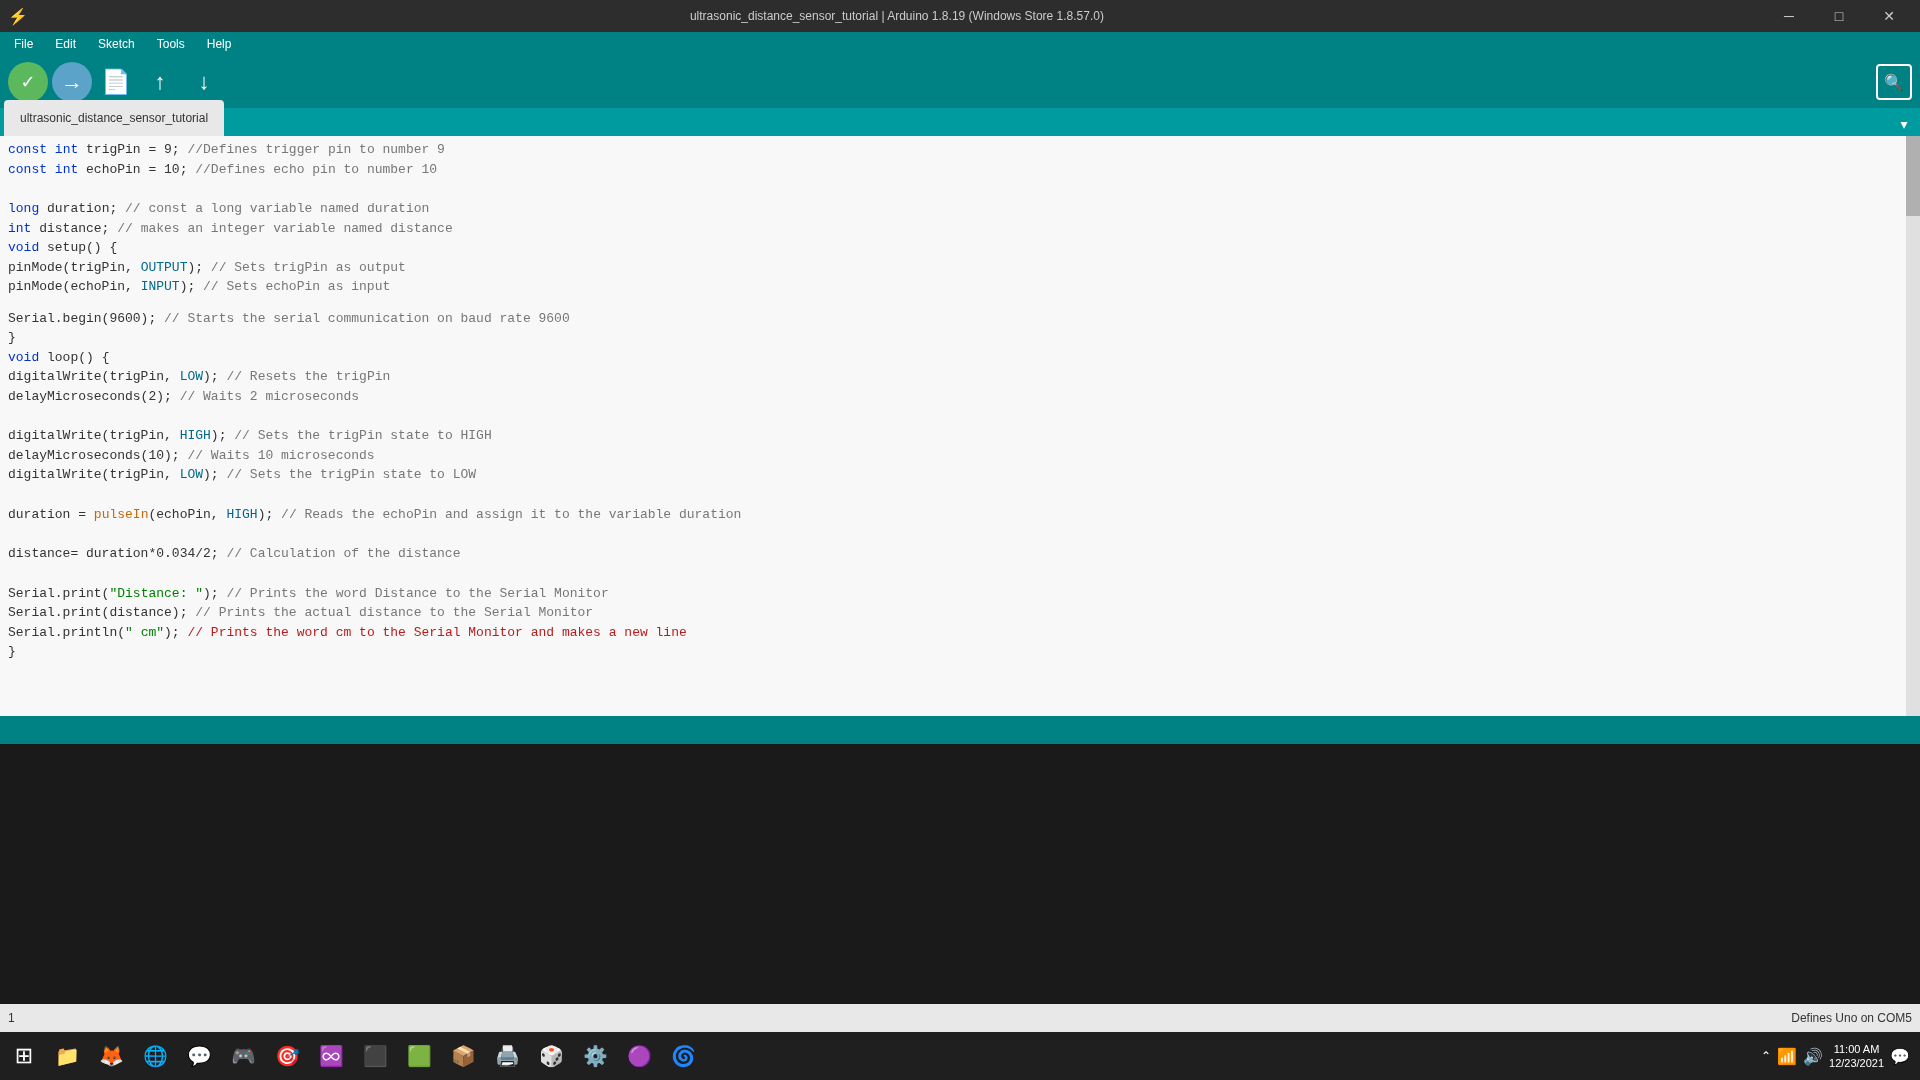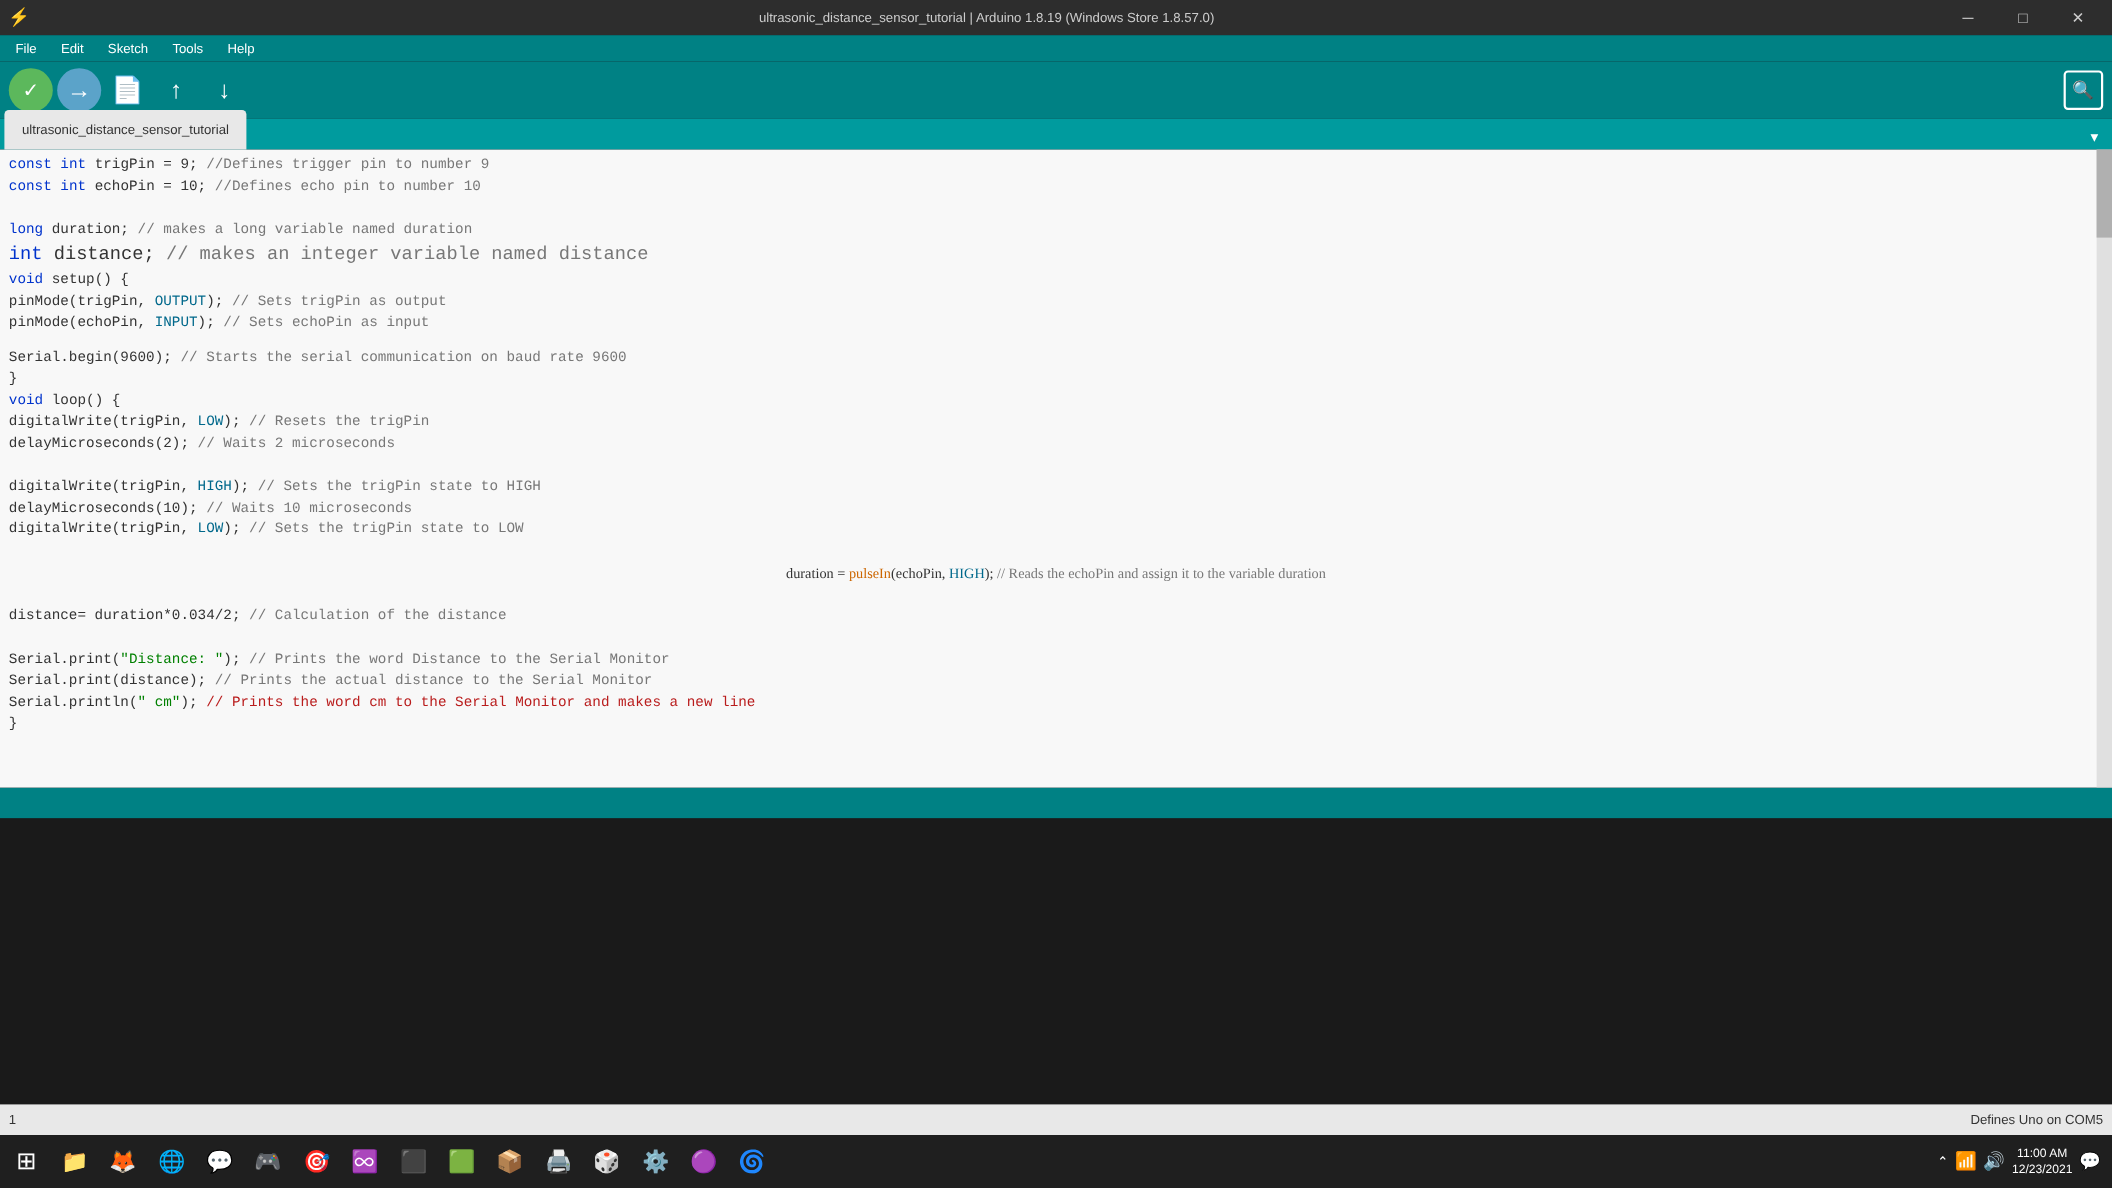--- a/index.html
+++ b/index.html
@@ -217,23 +217,23 @@
   </div>
 
   <div id="editor">
 
     <div style="white-space:pre;font-family:'Courier New',monospace;font-size:13px;line-height:1.5;"><span class="kw-const" style="color:#0033cc;">const</span> <span class="kw-int" style="color:#0033cc;">int</span> trigPin = 9; <span class="comment" style="color:#777;">//Defines trigger pin to number 9</span></div>
 
     <div style="white-space:pre;font-family:'Courier New',monospace;font-size:13px;line-height:1.5;"><span class="kw-const" style="color:#0033cc;">const</span> <span class="kw-int" style="color:#0033cc;">int</span> echoPin = 10; <span class="comment" style="color:#777;">//Defines echo pin to number 10</span></div>
 
     <div style="height:20px;"></div>
 
-    <div style="white-space:pre;font-family:'Courier New',monospace;font-size:13px;line-height:1.5;"><span class="kw-long" style="color:#0033cc;">long</span> duration; <span class="comment" style="color:#777;">// makes a long variable named duration</span></div>
-
-    <div style="white-space:pre;font-family:'Courier New',monospace;font-size:17px;line-height:1.5;"><span class="kw-int" style="color:#0033cc;">int</span> distance; <span class="comment" style="color:#777;">// makes an integer variable named distance</span></div>
+    <div style="white-space:pre;font-family:'Courier New',monospace;font-size:13px;line-height:1.5;"><span class="kw-long" style="color:#0033cc;">long</span> duration; <span class="comment" style="color:#777;">// const a long variable named duration</span></div>
+
+    <div style="white-space:pre;font-family:'Courier New',monospace;font-size:13px;line-height:1.5;"><span class="kw-int" style="color:#0033cc;">int</span> distance; <span class="comment" style="color:#777;">// makes an integer variable named distance</span></div>
 
     <div style="white-space:pre;font-family:'Courier New',monospace;font-size:13px;line-height:1.5;"><span class="kw-void" style="color:#0033cc;">void</span> setup() {</div>
 
     <div style="white-space:pre;font-family:'Courier New',monospace;font-size:13px;line-height:1.5;">pinMode(trigPin, <span style="color:#00688b;">OUTPUT</span>); <span class="comment" style="color:#777;">// Sets trigPin as output</span></div>
 
     <div style="white-space:pre;font-family:'Courier New',monospace;font-size:13px;line-height:1.5;">pinMode(echoPin, <span style="color:#00688b;">INPUT</span>); <span class="comment" style="color:#777;">// Sets echoPin as input</span></div>
 
     <div style="white-space:pre;font-family:'Courier New',monospace;font-size:13px;line-height:1.5;margin-top:12px;">Serial.begin(9600); <span class="comment" style="color:#777;">// Starts the serial communication on baud rate 9600</span></div>
 
     <div style="white-space:pre;font-family:'Courier New',monospace;font-size:13px;line-height:1.5;">}</div>
@@ -247,21 +247,21 @@
     <div style="height:20px;"></div>
 
     <div style="white-space:pre;font-family:'Courier New',monospace;font-size:13px;line-height:1.5;">digitalWrite(trigPin, <span style="color:#00688b;">HIGH</span>); <span class="comment" style="color:#777;">// Sets the trigPin state to HIGH</span></div>
 
     <div style="white-space:pre;font-family:'Courier New',monospace;font-size:13px;line-height:1.5;">delayMicroseconds(10); <span class="comment" style="color:#777;">// Waits 10 microseconds</span></div>
 
     <div style="white-space:pre;font-family:'Courier New',monospace;font-size:13px;line-height:1.5;">digitalWrite(trigPin, <span style="color:#00688b;">LOW</span>); <span class="comment" style="color:#777;">// Sets the trigPin state to LOW</span></div>
 
     <div style="height:20px;"></div>
 
-    <div style="white-space:pre;font-family:Liberation Serif, serif;font-size:13px;line-height:1.5;text-align:center;">duration = <span style="color:#cc6600;">pulseIn</span>(echoPin, <span style="color:#00688b;">HIGH</span>); <span class="comment" style="color:#777;">// Reads the echoPin and assign it to the variable duration</span></div>
+    <div style="white-space:pre;font-family:Liberation Mono, monospace;font-size:13px;line-height:1.5;">duration = <span style="color:#cc6600;">pulseIn</span>(echoPin, <span style="color:#00688b;">HIGH</span>); <span class="comment" style="color:#777;">// Reads the echoPin and assign it to the variable duration</span></div>
 
     <div style="height:20px;"></div>
 
     <div style="white-space:pre;font-family:'Courier New',monospace;font-size:13px;line-height:1.5;">distance= duration*0.034/2; <span class="comment" style="color:#777;">// Calculation of the distance</span></div>
 
     <div style="height:20px;"></div>
 
     <div style="white-space:pre;font-family:'Courier New',monospace;font-size:13px;line-height:1.5;">Serial.print(<span style="color:#008000;">"Distance: "</span>); <span class="comment" style="color:#777;">// Prints the word Distance to the Serial Monitor</span></div>
 
     <div style="white-space:pre;font-family:'Courier New',monospace;font-size:13px;line-height:1.5;">Serial.print(distance); <span class="comment" style="color:#777;">// Prints the actual distance to the Serial Monitor</span></div>

